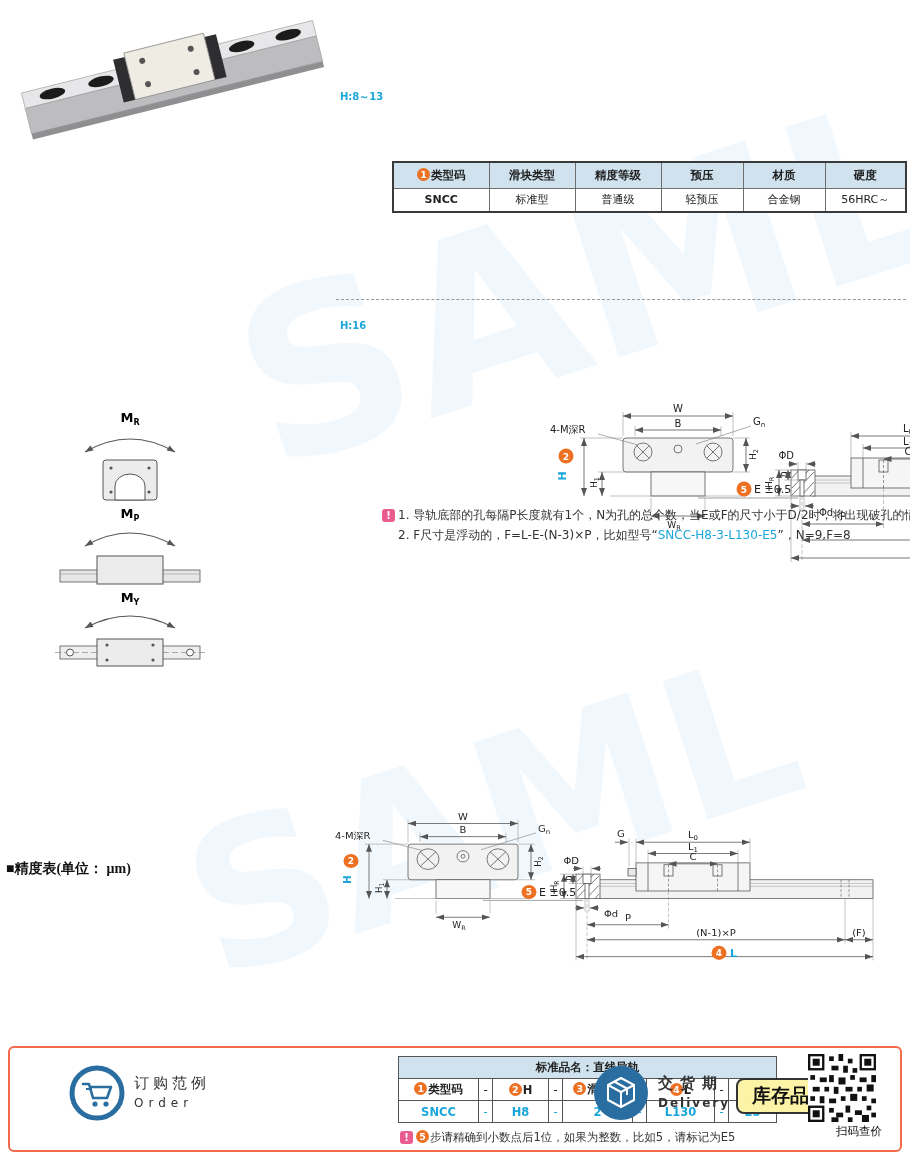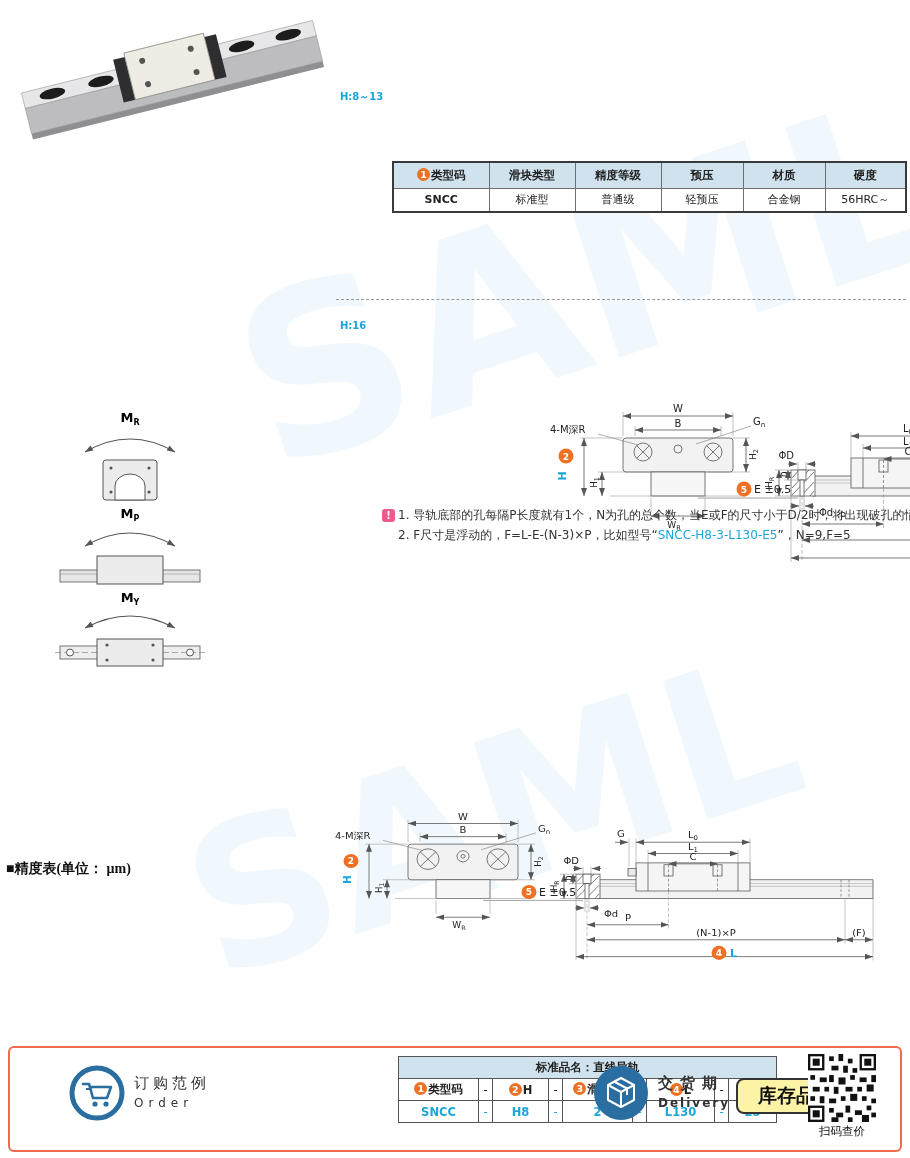--- a/index.html
+++ b/index.html
@@ -28,21 +28,21 @@
   .notes{position:absolute;font-size:12px;color:#333;line-height:20px;white-space:nowrap;}
   .prec-title{position:absolute;font-size:14px;font-weight:bold;color:#111;}
   
   .order-box{position:absolute;border:2px solid #f26a4b;border-radius:6px;background:#fff;}
   .ic-label-cn{font-size:15px;letter-spacing:4px;color:#333;}
   .ic-label-en{font-size:12px;letter-spacing:5px;color:#333;margin-top:3px;}
   table.otable{border-collapse:collapse;table-layout:fixed;width:100%;border:1.5px solid #555;}
   .otable th,.otable td{border:1px solid #555;text-align:center;font-size:11.5px;padding:2px 0;white-space:nowrap;}
   .otable .title-row{background:#cfe2ee;font-weight:bold;font-size:12px;}
   .badge{display:inline-block;background:#fdf3a6;border:2px solid #333;border-radius:8px;
-      padding:3px 20px;font-size:19px;font-weight:bold;color:#111;}
+      padding:3px 14px;font-size:19px;font-weight:bold;color:#111;}
   .qr-caption{font-size:11.5px;color:#111;text-align:center;}
 </style>
 </head>
 <body>
 
 <div class="page">
 
   
   <div class="wm" style="left:230px;top:150px;font-size:230px;transform:rotate(-18deg);">SAML</div>
   <div class="wm" style="left:180px;top:700px;font-size:200px;transform:rotate(-18deg);">SAML</div>
@@ -394,21 +394,21 @@
       <text x="196" y="116.5" text-anchor="middle" font-size="9" font-weight="bold" fill="#fff">5</text>
       <text x="206" y="117" font-size="11">E ±0.5</text>
       <text x="224" y="112" transform="rotate(-90 224 112)" font-size="9"><tspan>H</tspan><tspan dy="2" font-size="6.5">R</tspan></text>
       <text x="238" y="101" transform="rotate(-90 238 101)" font-size="9">h</text>
     </g>
   </svg>
 
   
   <div class="notes z" style="left:382px;top:505px;">
     <div><span class="excl">!</span><span>1. 导轨底部的孔每隔P长度就有1个，N为孔的总个数，当E或F的尺寸小于D/2时，将出现破孔的情况；</span></div>
-    <div style="padding-left:16px;"><span>2. F尺寸是浮动的，F=L-E-(N-3)×P，比如型号“</span><span class="cyan">SNCC-H8-3-L130-E5</span><span>”，N=9,F=5</span></div>
+    <div style="padding-left:16px;"><span>2. F尺寸是浮动的，F=L-E-(N-3)×P，比如型号“</span><span class="cyan">SNCC-H8-3-L130-E5</span><span>”，N=9,F=8</span></div>
   </div>
 
   
   
 
   
   
 
   
   <div class="prec-title z" style="left:6px;top:860px;font-family:Liberation Serif, serif;">■精度表(单位： μm)</div>
@@ -469,20 +469,23 @@
           <td class="cyan b">H8</td>
           <td class="cyan">-</td>
           <td class="cyan b">2</td>
           <td class="cyan">-</td>
           <td class="cyan b">L130</td>
           <td class="cyan">-</td>
           <td class="cyan b">E5</td>
         </tr>
       </tbody>
         </table>
+    </div>
+    <div class="abs" style="left:390px;top:82px;font-size:11.5px;color:#333;white-space:nowrap;">
+      <span class="excl">!</span><span class="circ">5</span><span>步请精确到小数点后1位，如果为整数，比如5，请标记为E5</span>
     </div>
 
     <svg class="abs" style="left:582px;top:16px;" width="58" height="58" viewBox="0 0 58 58">
       <circle cx="29" cy="29" r="27" fill="#2a6da0"></circle>
       <g stroke="#fff" stroke-width="2" fill="none" stroke-linejoin="round">
         <polygon points="29,14 42,21 29,28 16,21"></polygon>
         <polyline points="16,21 16,36 29,43 29,28"></polyline>
         <polyline points="42,21 42,36 29,43"></polyline>
         <polyline points="22,17.5 35,24.5 35,31"></polyline>
       </g>
@@ -535,16 +538,16 @@
           <rect x="12" y="25" width="3" height="2"></rect>
           <rect x="16" y="22" width="2" height="3"></rect>
         <rect x="20" y="24" width="3" height="2"></rect>
           <rect x="25" y="22" width="2" height="2"></rect>
           <rect x="23" y="26" width="3" height="3"></rect>
           <rect x="27" y="25" width="2" height="2"></rect>
         <rect x="10" y="27" width="3" height="2"></rect>
           <rect x="17" y="27" width="2" height="2"></rect>
       </g>
     </svg>
-    <div class="abs qr-caption" style="left:792px;top:76px;width:80px;">扫码查价</div>
+    <div class="abs qr-caption" style="left:792px;top:76px;width:80px;text-align:right;">扫码查价</div>
   </div>
 
 </div>
 
 </body></html>

